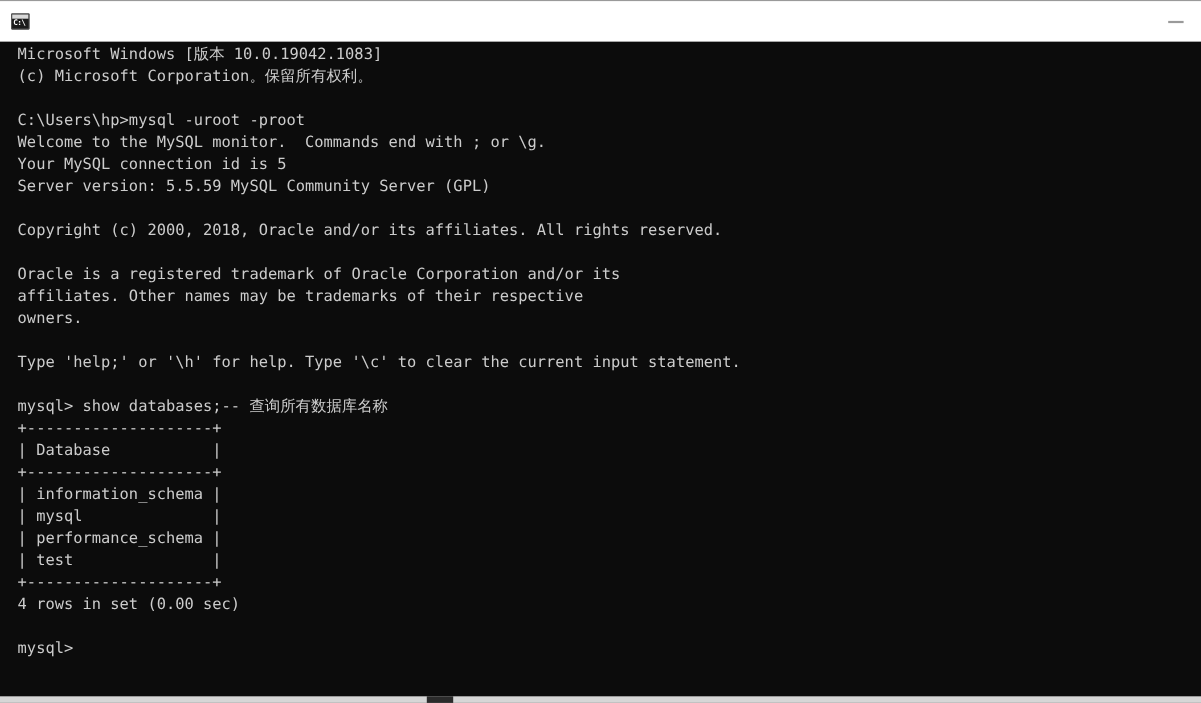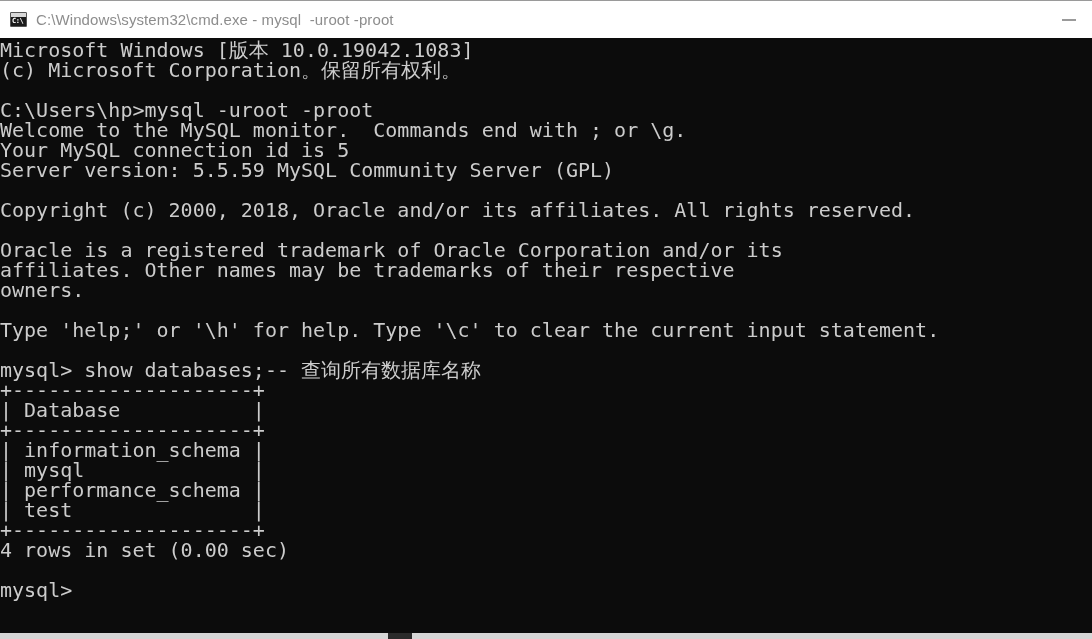--- a/index.html
+++ b/index.html
@@ -102,26 +102,26 @@
   .console {
     flex: 1;
     background: #0c0c0c;
     overflow: hidden;
     padding: 0;
     position: relative;
   }
 
   .console-text {
     font-family: "DejaVu Sans Mono", monospace;
-    font-size: 20px;
+    font-size: 14px;
     line-height: 20px;
     color: #cccccc;
     white-space: pre;
     margin: 0;
-    padding: 2px 0 0 0;
+    padding: 2px 0 0 16px;
     letter-spacing: 0px;
     -webkit-font-smoothing: none;
   }
 
   
   .bottom-strip {
     position: absolute;
     left: 0;
     bottom: 0;
     width: 1092px;
@@ -138,21 +138,20 @@
 </head>
 <body>
 
 <div class="window">
 
   <div class="titlebar">
     <div class="title-icon">
       <span class="bar"></span>
       <span class="glyph">C:\</span>
     </div>
-    <div class="title-text">C:\Windows\system32\cmd.exe - mysql  -uroot -proot</div>
 
     <div class="win-controls">
       <div class="win-btn">
         <span class="dash"></span>
       </div>
     </div>
   </div>
 
   <div class="console">
     <pre class="console-text">Microsoft Windows [版本 10.0.19042.1083]

